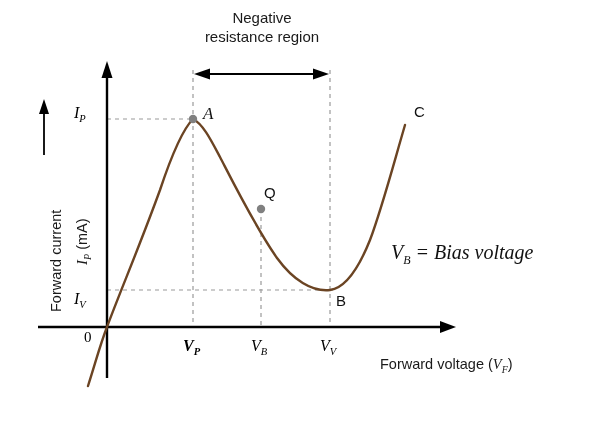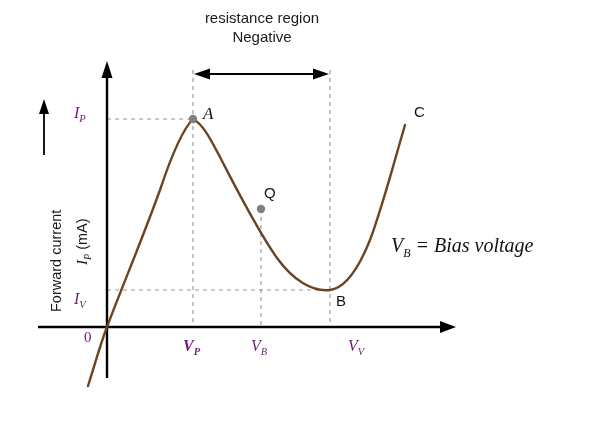--- a/index.html
+++ b/index.html
@@ -38,28 +38,29 @@
   .pt-label-i{
     font-family:"Liberation Serif", serif;
     font-style:italic;
     font-size:17px;
     color:#111;
   }
   .tick{
     font-family:"Liberation Serif", serif;
     font-style:italic;
     font-size:16px;
-    color:#701a75;
+    color:#000000;
   }
   .tick sub{font-size:10.5px;font-style:italic;}
   .eq{
     font-family:"Liberation Serif", serif;
     font-style:italic;
     font-size:20px;
     color:#111;
+    margin-top:7px;
   }
   .eq sub{font-size:12px;}
   .vrot{
     transform-origin:0 0;
     transform:rotate(-90deg);
   }
 </style>
 </head>
 <body>
 
@@ -104,50 +105,53 @@
       <polygon points="329,74 313,68.5 313,79.5" stroke="none"></polygon>
     </g>
 
     <g stroke="#000" fill="#000">
       <line x1="44" y1="155" x2="44" y2="108" stroke-width="1.8"></line>
       <polygon points="44,99 39,114 49,114" stroke="none"></polygon>
     </g>
   </svg>
 
   <div class="lbl title-txt" style="left:176px;top:8px;width:172px;">
+    <div>Negative</div>
     <div>resistance region</div>
-    <div>Negative</div>
   </div>
 
   <div class="lbl axis-name vrot" style="left:48px;top:312px;">
     <span>Forward current</span>
   </div>
   <div class="lbl vrot" style="left:74px;top:265px;font-family:'Liberation Sans',sans-serif;font-size:14.5px;color:#1a1a1a;">
     <span class="ital" style="font-size:15px;">I</span><sub class="ital" style="font-size:10px;">P</sub><span> (mA)</span>
   </div>
 
+  <div class="lbl axis-name" style="left:380px;top:356px;">
+    <span>Forward voltage (</span><span class="ital">V</span><sub class="ital" style="font-size:10px;">F</sub><span>)</span>
+  </div>
 
   <div class="lbl tick" style="left:84px;top:329px;font-style:normal;font-size:15px;">
     <span>0</span>
   </div>
 
   <div class="lbl tick" style="left:74px;top:104px;">
     <span>I</span><sub>P</sub>
   </div>
   <div class="lbl tick" style="left:74px;top:272px;margin-top:18px;">
     <span>I</span><sub>V</sub>
   </div>
 
   <div class="lbl tick" style="left:183px;top:337px;font-weight:bold;">
     <span>V</span><sub>P</sub>
   </div>
   <div class="lbl tick" style="left:251px;top:337px;text-align:center;">
     <span>V</span><sub>B</sub>
   </div>
-  <div class="lbl tick" style="left:320px;top:337px;margin-left:28px;">
+  <div class="lbl tick" style="left:320px;top:337px;">
     <span>V</span><sub>V</sub>
   </div>
 
   <div class="lbl pt-label-i" style="left:203px;top:104px;">
     <span>A</span>
   </div>
   <div class="lbl pt-label" style="left:264px;top:184px;">
     <span>Q</span>
   </div>
   <div class="lbl pt-label" style="left:336px;top:292px;">

